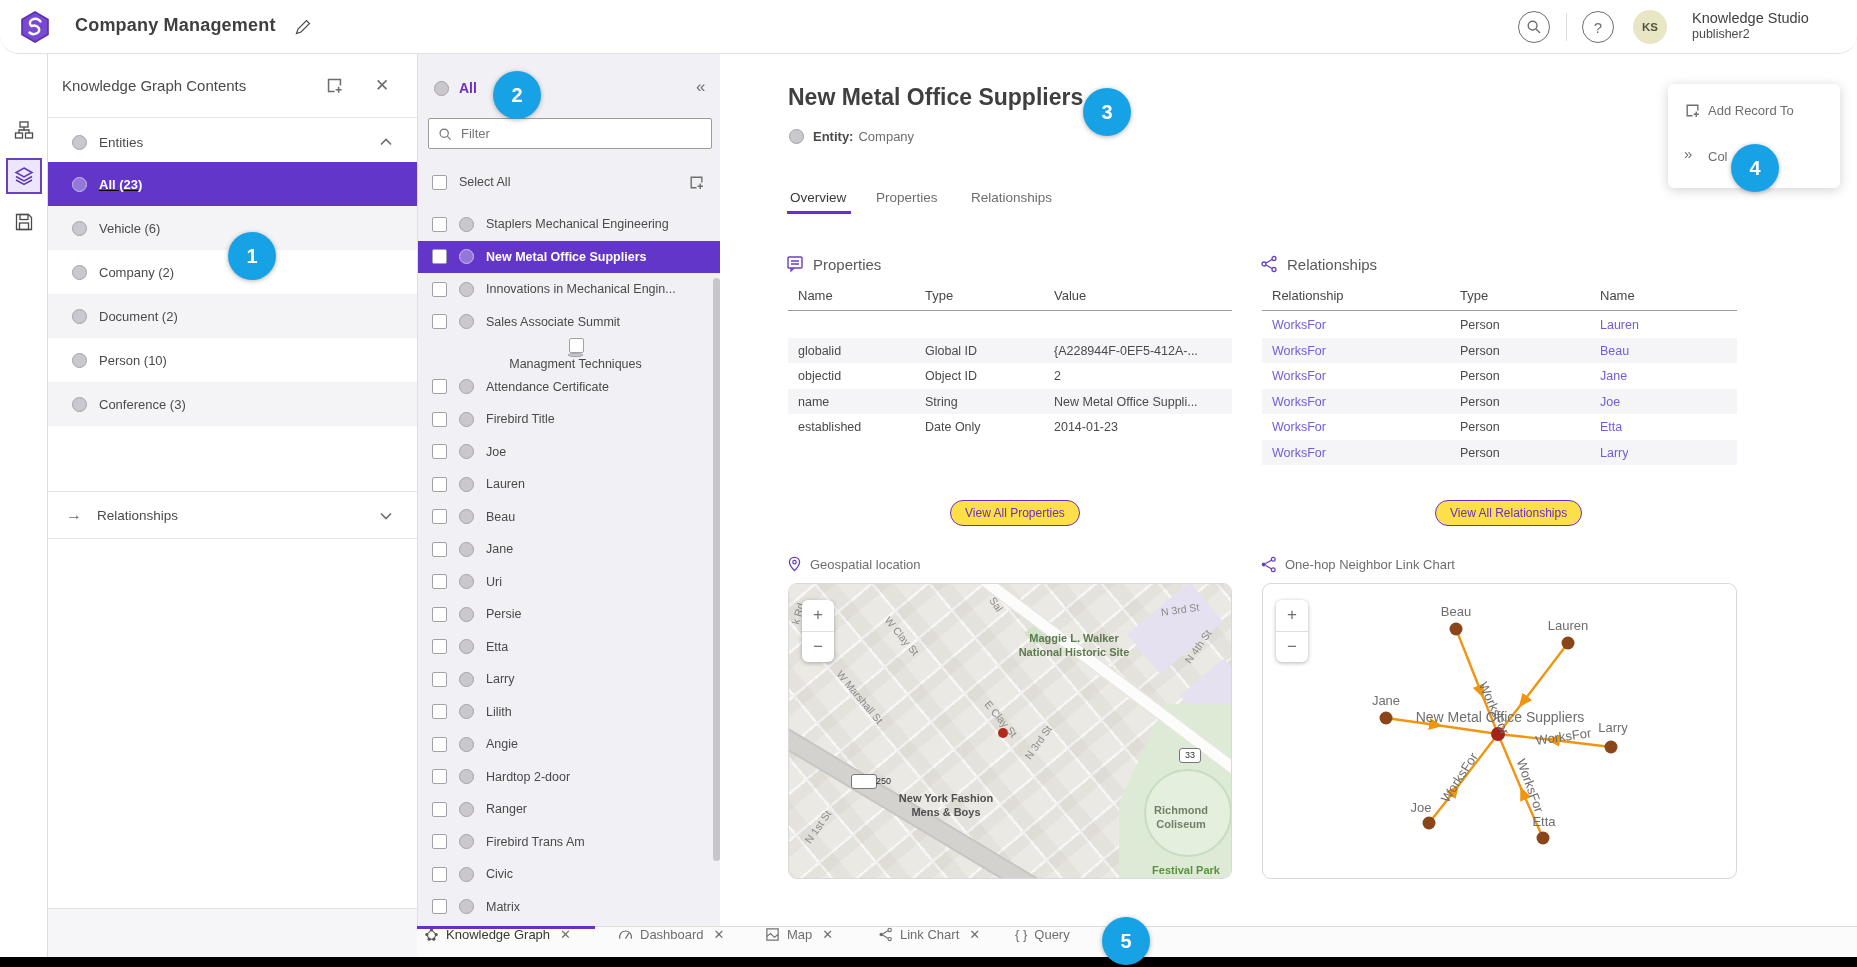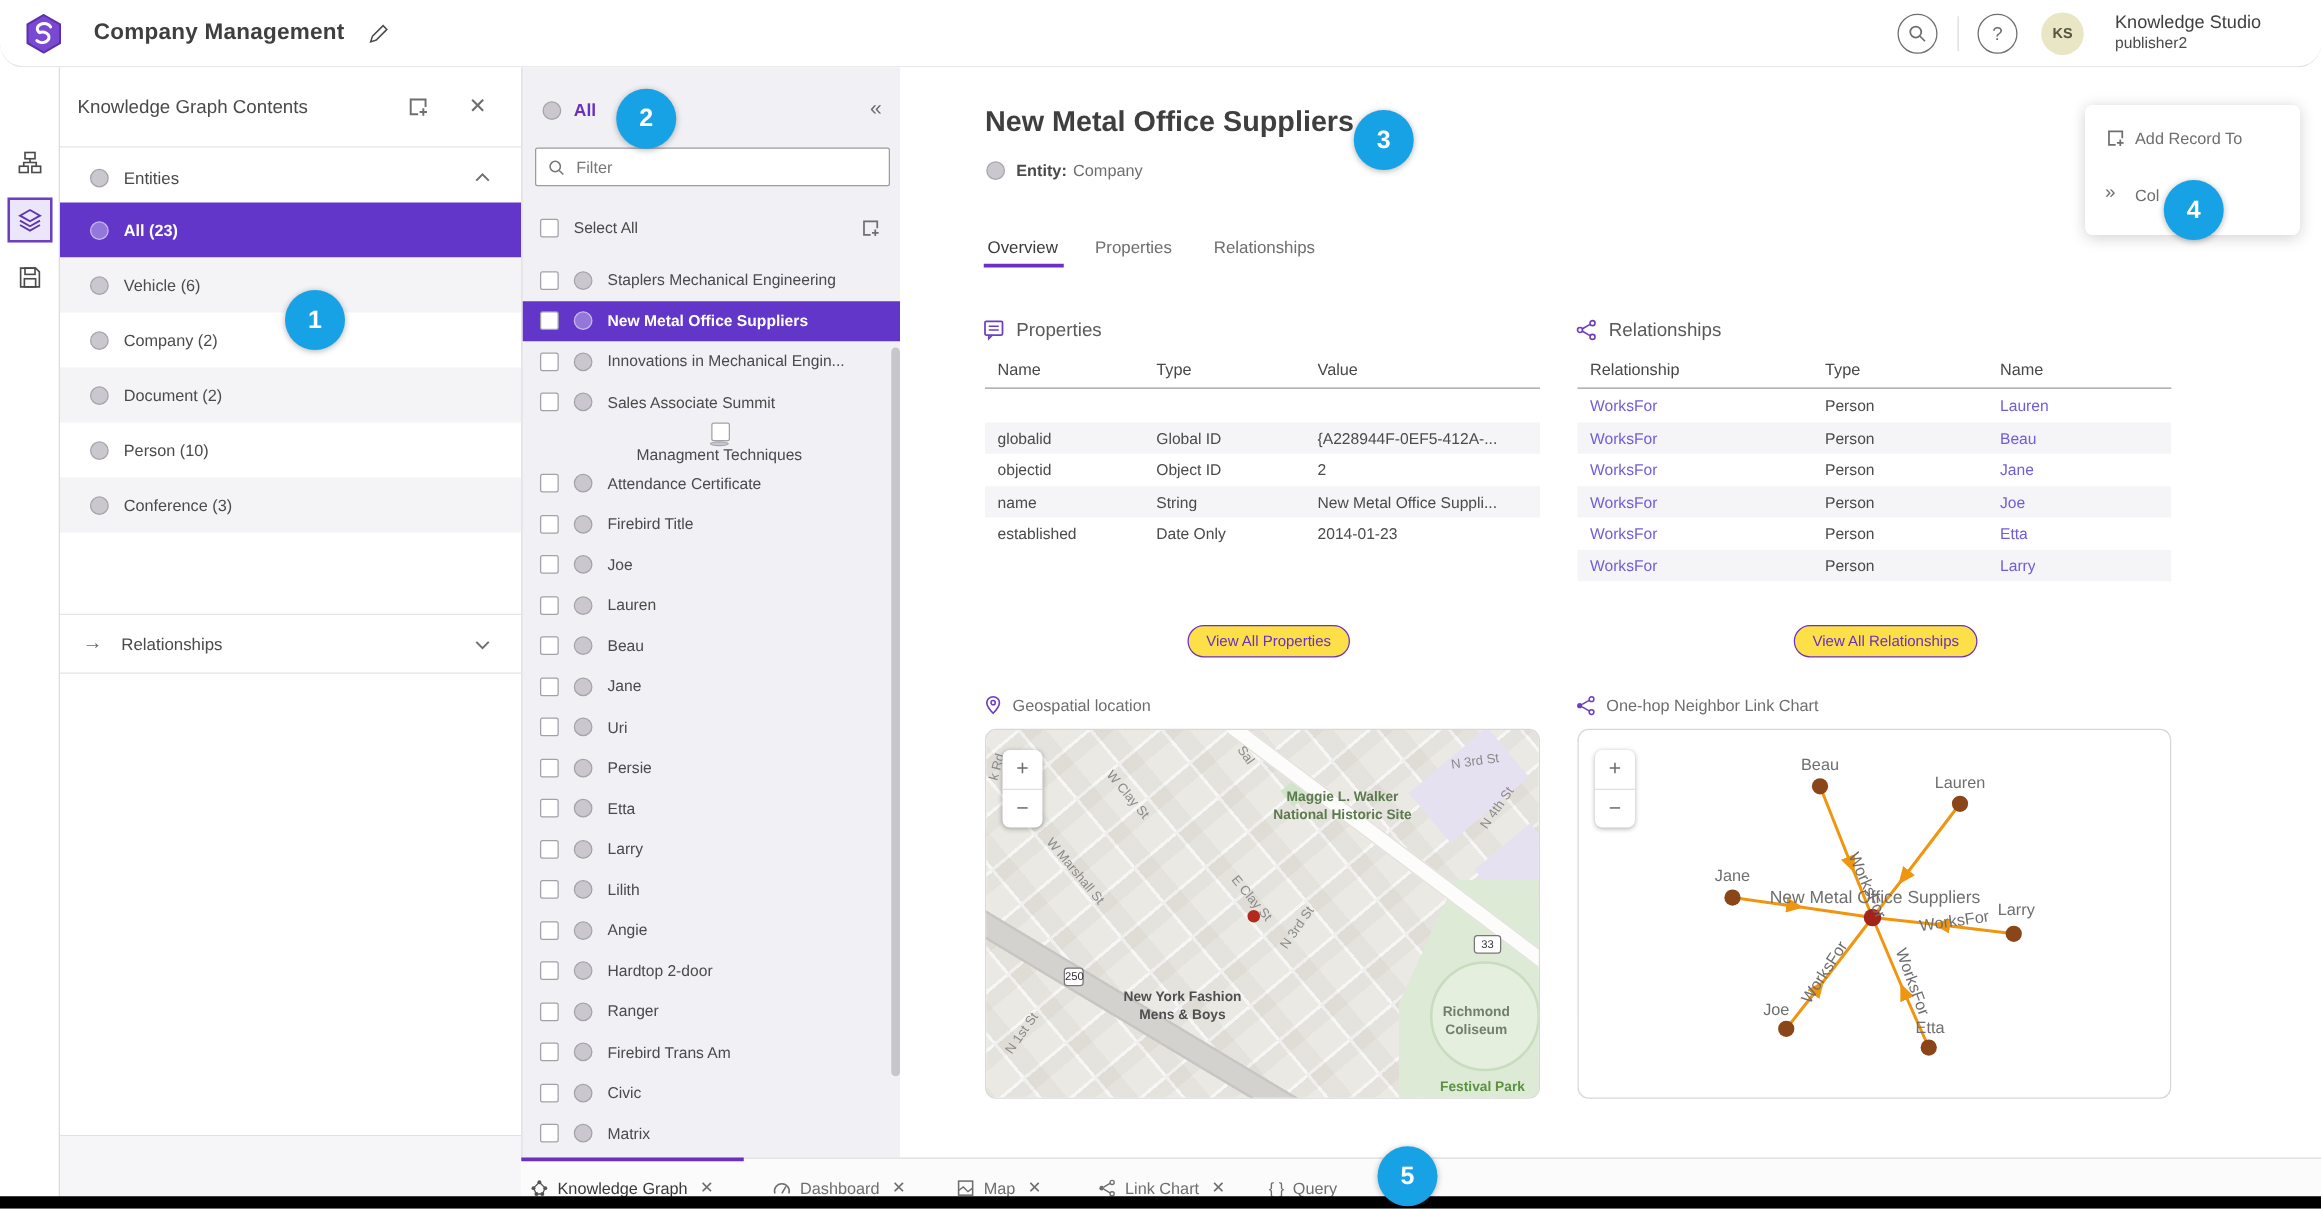--- a/index.html
+++ b/index.html
@@ -31,21 +31,21 @@
   #cp-header { position:absolute; left:0; top:0; width:369px; height:64px; border-bottom:1px solid #e6e6e6; }
   #cp-title { position:absolute; left:14px; top:23px; font-size:15px; color:#4a4a4a; }
   #cp-add { position:absolute; left:277px; top:22px; width:19px; height:19px; cursor:pointer; }
   #cp-close { position:absolute; left:327px; top:21px; font-size:17px; color:#6e6e6e; cursor:pointer; }
   .sec-row { position:absolute; left:0; width:369px; height:40px; }
   .dot { width:15px; height:15px; border-radius:50%; background:#cac8ce; border:1px solid #a5a3a9; }
   .ent-row { position:absolute; left:0; width:369px; height:44px; display:flex; align-items:center; cursor:pointer; }
   .ent-row .dot { margin-left:24px; }
   .ent-row .lbl { margin-left:12px; font-size:13px; color:#4a4a4a; }
   .ent-row.shade { background:#f4f4f7; }
-  .ent-row.sel { background:#6236c9; }
+  .ent-row.sel { background:#6236c9;text-decoration:underline; }
   .ent-row.sel .lbl { color:#fff; font-weight:700; }
   .ent-row.sel .dot { background:#9478d9; border-color:#c9baf0; }
   .chev { stroke:#6e6e6e; stroke-width:1.6; fill:none; }
   #rel-row { position:absolute; left:0; top:437px; width:369px; height:48px; border-top:1px solid #e4e4e4; border-bottom:1px solid #e4e4e4; display:flex; align-items:center; cursor:pointer; }
   #rel-row .arrow { margin-left:18px; font-size:16px; color:#6e6e6e; }
   #rel-row .lbl { margin-left:15px; font-size:13.5px; color:#4a4a4a; }
 
   
   #list-panel { position:absolute; left:417px; top:54px; width:303px; height:872px; background:#f1f0f5; border-left:1px solid #e0e0e0; overflow:hidden; }
   #lp-all { position:absolute; left:16px; top:26px; display:flex; align-items:center; cursor:pointer; }
@@ -119,21 +119,21 @@
 
   
   #ctx-menu { position:absolute; left:1668px; top:84px; width:172px; height:104px; background:#fff; border-radius:6px; box-shadow:0 2px 12px rgba(0,0,0,.18); z-index:40; }
   .menu-item { position:absolute; left:0; width:172px; height:34px; cursor:pointer; }
   .menu-item .mi { position:absolute; left:16px; top:8px; }
   .menu-item .ml { position:absolute; left:40px; top:9px; font-size:13px; color:#6e6e6e; }
 
   
   #tabbar { position:absolute; left:417px; top:926px; width:1440px; height:31px; background:#fbfbfc; border-top:1px solid #ddd; z-index:8; }
   #tab-indicator { position:absolute; left:0; top:-1px; width:178px; height:3px; background:#6a30c2; }
-  .btab { position:absolute; top:0; height:31px; display:flex; align-items:flex-end; cursor:pointer; }
+  .btab { position:absolute; top:0; height:31px; display:flex; align-items:flex-start; cursor:pointer; }
   .btab .tl { margin-left:7px; font-size:13px; color:#6e6e6e; white-space:nowrap; }
   .btab.active .tl { color:#383838; }
   .btab .tx { margin-left:10px; font-size:13px; color:#6e6e6e; }
   #black-strip { position:absolute; left:0; top:957px; width:1857px; height:10px; background:#000; z-index:9; }
 
   
   .step-badge { position:absolute; width:48px; height:48px; border-radius:50%; background:#18a2e6; color:#fff; font-size:20px; font-weight:700; display:flex; align-items:center; justify-content:center; z-index:50; box-shadow:0 1px 5px rgba(0,0,0,.3); }
 </style>
 </head>
 <body>
@@ -515,21 +515,21 @@
       <div class="map-label" style="left:372px; top:22px; transform:rotate(-8deg);">N 3rd St</div>
       <div class="map-label" style="left:398px; top:72px; transform:rotate(-55deg);">N 4th St</div>
       <div class="map-label" style="left:238px; top:168px; transform:rotate(-55deg);">N 3rd St</div>
       <div class="map-label" style="left:18px; top:252px; transform:rotate(-55deg);">N 1st St</div>
 
       <div class="map-green-label" style="left:229px; top:48px; width:112px;">Maggie L. Walker National Historic Site</div>
       <div class="map-poi" style="left:108px; top:208px; width:98px;">New York Fashion Mens &amp; Boys</div>
       <div class="map-poi" style="left:356px; top:220px; width:72px; color:#70806a;">Richmond Coliseum</div>
       <div class="map-green-label" style="left:352px; top:280px; width:90px; color:#5c9140;">Festival Park</div>
 
-      <div class="shield" style="left:62px; top:190px; width:16px; height:15px;">250</div>
+      <div class="shield" style="left:62px; top:190px; width:16px; height:15px;padding-left:24px;">250</div>
       <div class="shield" style="left:390px; top:164px; width:22px; height:15px;">33</div>
 
       <div class="zoomctl">
         <div class="zi" style="top:0;">+</div>
         <div class="zo">−</div>
       </div>
     </div>
   </div>
 
   <div class="sub-hdr" style="left:1260px; top:556px;">

